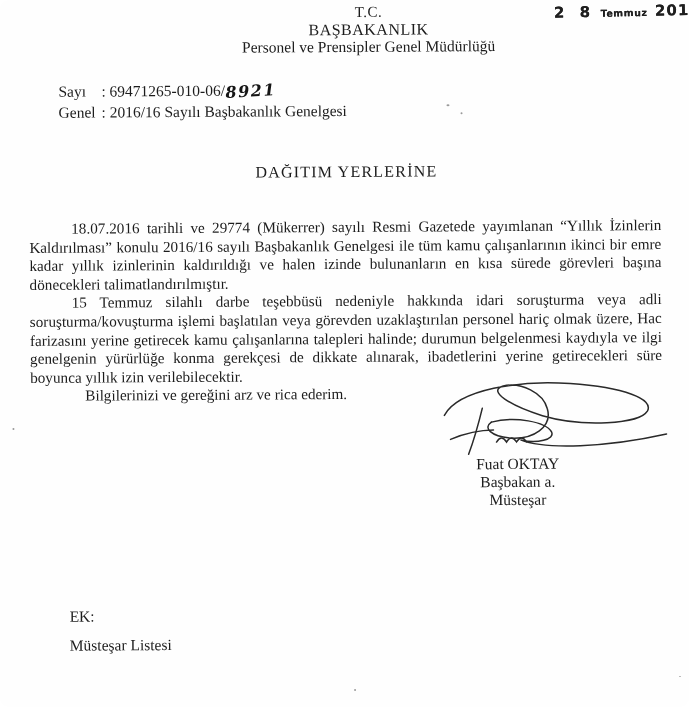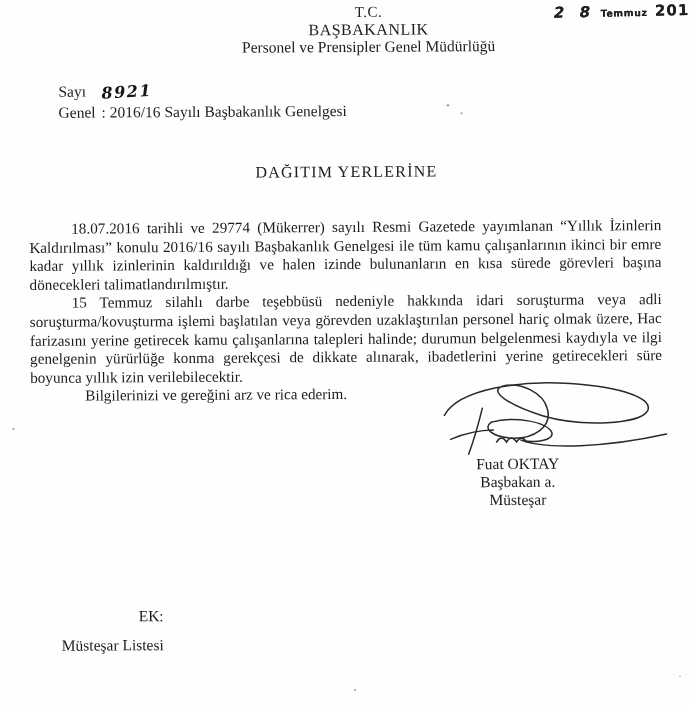--- a/index.html
+++ b/index.html
@@ -25,21 +25,21 @@
 
   
   .date-stamp {
     position: absolute; top: 3px; left: 556px;
     font-family: "DejaVu Sans", sans-serif;
     font-weight: bold; color: #1f1f1f;
     transform: rotate(-0.8deg);
     white-space: nowrap;
     text-shadow: 0 0 0.6px #333;
   }
-  .date-stamp .day  { font-size: 15px; letter-spacing: 5px; font-style: italic; }
+  .date-stamp .day  { font-size: 15px; letter-spacing: 5px; }
   .date-stamp .month{ font-size: 9.5px; letter-spacing: 0.5px; margin: 0 2px 0 0; }
   .date-stamp .year { font-size: 15px; letter-spacing: 1px; }
 
   
   .ref { position: absolute; top: 79px; left: 60px; font-size: 15.5px; line-height: 21px; }
   .ref-row { display: flex; }
   .ref-label { width: 43px; font-family: Liberation Serif, serif; }
   .handwritten {
     display: inline-block;
     font-family: "DejaVu Serif", serif;
@@ -65,21 +65,21 @@
   .body-text p.closing { text-align: left; text-indent: 55px; }
 
   
   .sig-scribble { position: absolute; top: 380px; left: 424px; width: 244px; height: 84px; }
   .sig-block {
     position: absolute; top: 456px; left: 428px; width: 178px;
     text-align: center; font-size: 15.5px; line-height: 18px;
   }
 
   
-  .attachment { position: absolute; top: 606px; left: 60px; font-size: 15.5px; text-align: right; }
+  .attachment { position: absolute; top: 606px; left: 68px; font-size: 15.5px; }
   .attachment .att-label { margin-bottom: 11px; }
 
   
   .speck { position: absolute; background: #9a9a9a; border-radius: 50%; }
   .s1 { width: 2px; height: 2px; top: 113px; left: 462px; }
   .s2 { width: 3px; height: 2px; top: 105px; left: 448px; }
   .s3 { width: 2px; height: 2px; top: 689px; left: 352px; }
   .s4 { width: 2px; height: 1px; top: 678px; left: 677px; }
   .s5 { width: 2px; height: 2px; top: 426px; left: 12px;  }
 </style>
@@ -97,20 +97,21 @@
 
     <div class="date-stamp">
       <span class="day">2 8</span>
       <span class="month">Temmuz</span>
       <span class="year">2016</span>
     </div>
 
     <div class="ref">
       <div class="ref-row">
         <span class="ref-label">Sayı</span>
+        <span>: 69471265-010-06/</span>
         <span class="handwritten">8921</span>
       </div>
       <div class="ref-row">
         <span class="ref-label">Genel</span>
         <span>: 2016/16 Sayılı Başbakanlık Genelgesi</span>
       </div>
     </div>
 
     <div class="recipient">
       <span class="shift">DAĞITIM YERLERİNE</span>

